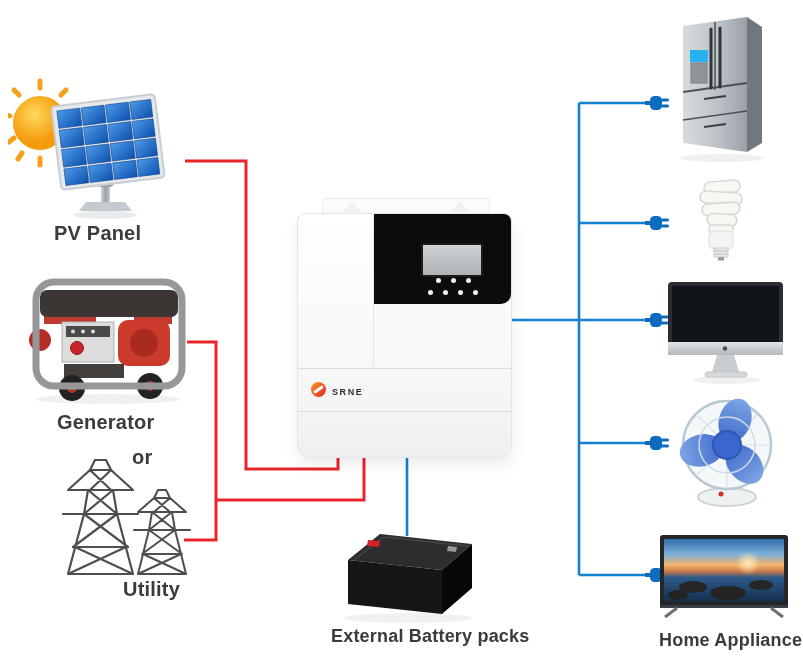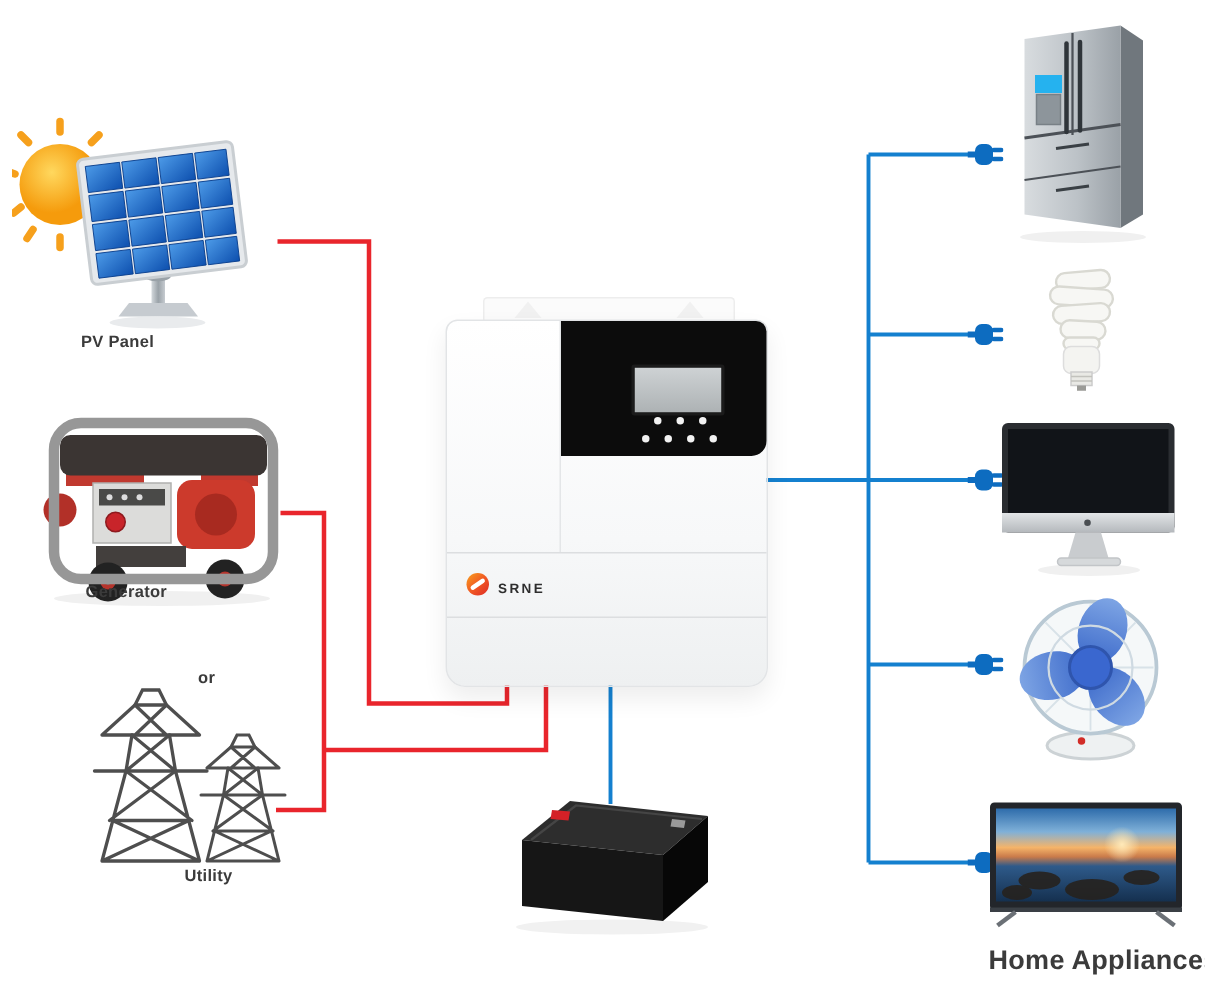--- a/index.html
+++ b/index.html
@@ -1,18 +1,18 @@
 <!DOCTYPE html>
 <html><head>
 <meta charset="utf-8">
 <style>
   html,body{margin:0;padding:0;}
   body{width:803px;height:668px;background:#ffffff;font-family:"Liberation Sans",sans-serif;position:relative;overflow:hidden;}
   .canvas{position:absolute;inset:0;}
-  .label{position:absolute;color:#3b3b3b;font-weight:600;font-size:11px;letter-spacing:.2px;white-space:nowrap;}
+  .label{position:absolute;color:#3b3b3b;font-weight:600;font-size:20px;letter-spacing:.2px;white-space:nowrap;}
   .label.big{font-size:18px;}
   .icon-box{position:absolute;}
   .icon-box svg{display:block;}
   #wires{position:absolute;inset:0;pointer-events:none;}
 
   
   .inv-bracket{position:absolute;left:322px;top:198px;width:166px;height:16px;background:#fbfbfb;border:1px solid #ededed;border-bottom:none;border-radius:3px 3px 0 0;}
   .inv-notch{position:absolute;top:2px;width:0;height:0;border-left:9px solid transparent;border-right:9px solid transparent;border-bottom:11px solid #f1f1f1;}
   .inv-notch.n1{left:20px;} .inv-notch.n2{right:20px;}
   .inv-body{position:absolute;left:297px;top:213px;width:213px;height:243px;background:linear-gradient(180deg,#ffffff 0%,#f7f8f9 60%,#eef0f1 100%);border:1px solid #e2e4e6;border-radius:8px 8px 13px 13px;box-shadow:0 8px 16px rgba(0,0,0,.07);}
@@ -148,21 +148,21 @@
       <rect x="14" y="14" width="138" height="27" rx="7" fill="#3b3533"></rect>
       <circle cx="46" cy="112" r="13" fill="#222222"></circle>
         <circle cx="46" cy="112" r="5" fill="#b5342c"></circle>
         <circle cx="46" cy="112" r="1.8" fill="#777"></circle>
       <circle cx="124" cy="110" r="13" fill="#222222"></circle>
         <circle cx="124" cy="110" r="5" fill="#b5342c"></circle>
         <circle cx="124" cy="110" r="1.8" fill="#777"></circle>
       <rect x="10" y="6" width="146" height="104" rx="18" fill="none" stroke="#979797" stroke-width="7"></rect>
     </svg>
   </div>
-  <div class="label" style="left:57px;top:389px;">Generator</div>
+  <div class="label" style="left:57px;top:411px;">Generator</div>
   <div class="label" style="left:132px;top:446px;">or</div>
 
   <div class="icon-box" style="left:38px;top:452px;">
     <svg width="160" height="128" viewBox="0 0 160 128">
       <g stroke="#4e4e4e" stroke-width="2.2" fill="none" stroke-linecap="round">
         <path d="M52,18 L57,8 L68,8 L73,18 Z M52,18 L73,18"></path>
         <path d="M30,38 L95,38 M52,18 L30,38 M73,18 L95,38 M52,18 L73,38 M73,18 L52,38"></path>
         <path d="M25,62 L100,62 M50,38 L46,62 M75,38 L79,62 M50,38 L79,62 M75,38 L46,62"></path>
         <path d="M46,62 L30,122 M79,62 L95,122 M46,62 L90,95 M79,62 L35,95 M37,95 L88,95 M37,95 L95,122 M88,95 L30,122 M30,122 L95,122"></path>
       </g>
@@ -208,20 +208,21 @@
     <svg width="170" height="100" viewBox="0 0 170 100">
       <ellipse cx="78" cy="93" rx="64" ry="5" fill="#f1f1f1"></ellipse>
       <polygon points="18,35 50,9 142,19 112,45" fill="#2d2d2d"></polygon>
       <polygon points="18,35 112,45 112,89 18,79" fill="#161616"></polygon>
       <polygon points="112,45 142,19 142,63 112,89" fill="#070707"></polygon>
       <polyline points="24,35 54,12 138,21" stroke="#454545" stroke-width="1.5" fill="none"></polyline>
       <polygon points="38,15 50,16 49,22 37,21" fill="#d42127"></polygon>
       <polygon points="118,21 127,22 126,27 117,26" fill="#9a9a9a"></polygon>
     </svg>
   </div>
+  <div class="label big" style="left:331px;top:626px;">External Battery packs</div>
 
   <div class="icon-box" style="left:650px;top:8px;">
     <svg width="120" height="160" viewBox="0 0 120 160">
       <defs>
         <linearGradient id="fridgeGrad" x1="0" y1="0" x2="1" y2="0">
             <stop offset="0%" stop-color="#d8dcdf"></stop>
             <stop offset="55%" stop-color="#bcc2c7"></stop>
             <stop offset="100%" stop-color="#9aa1a7"></stop>
           </linearGradient>
       </defs>

